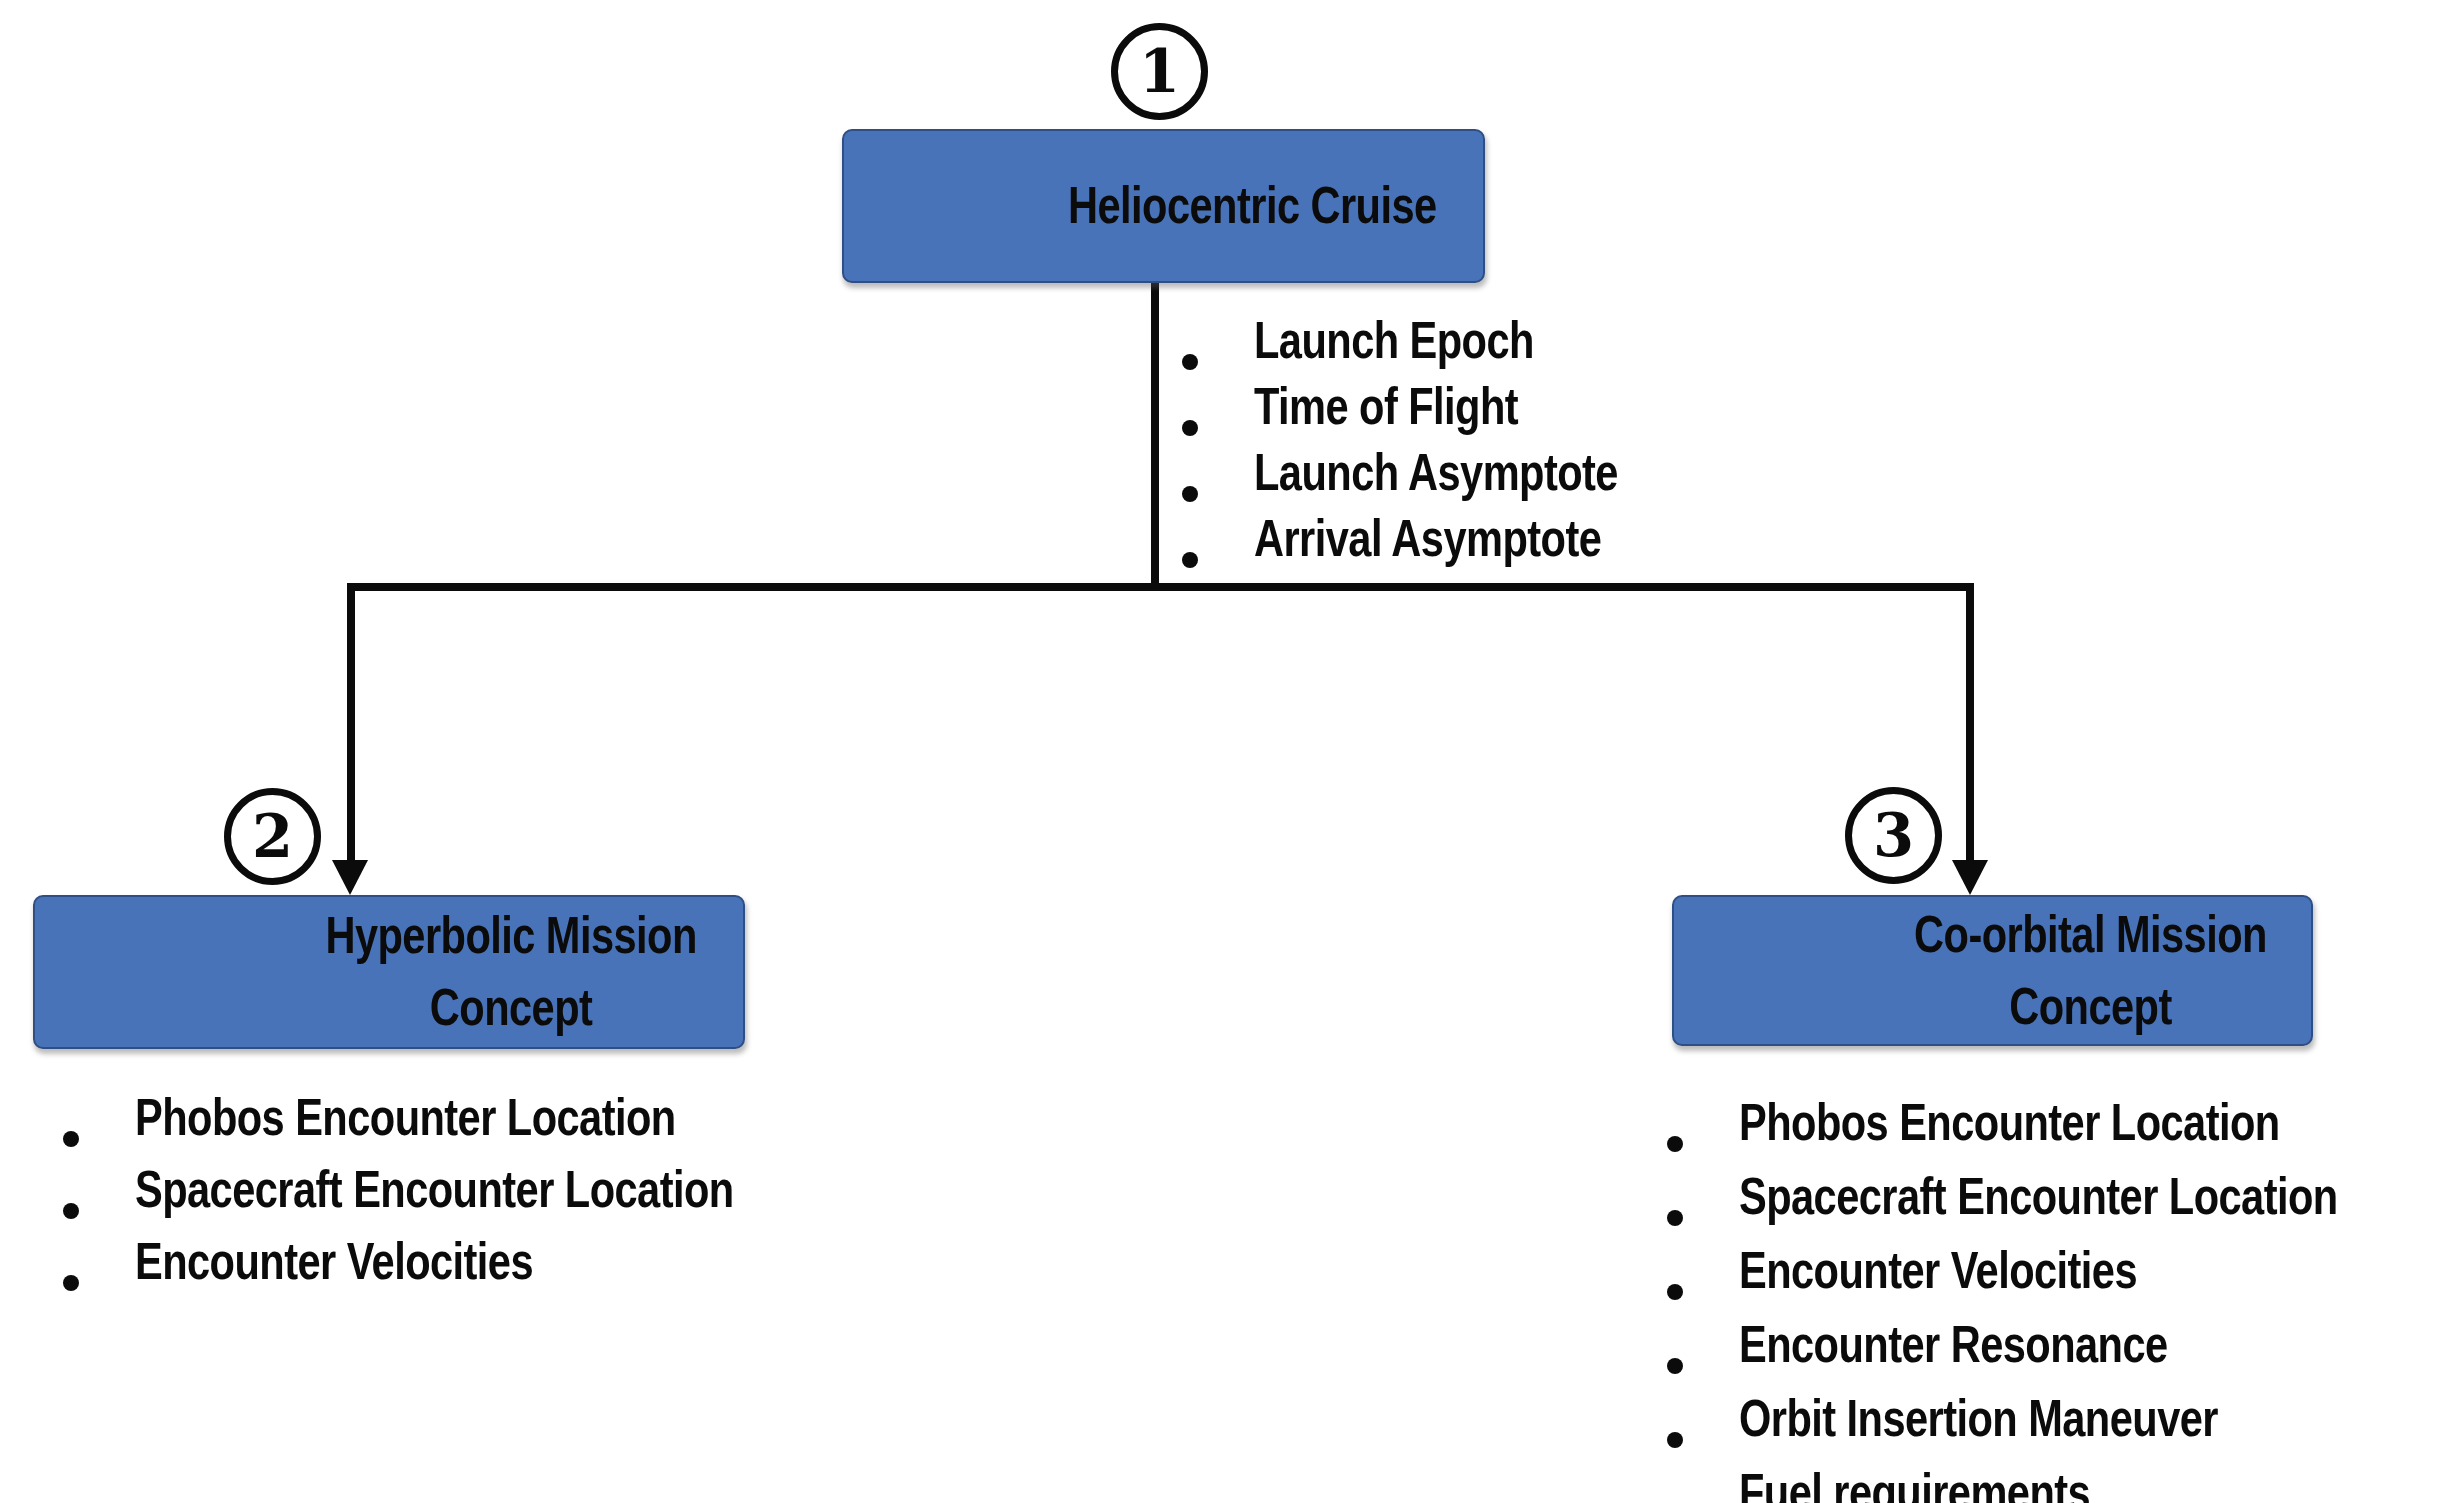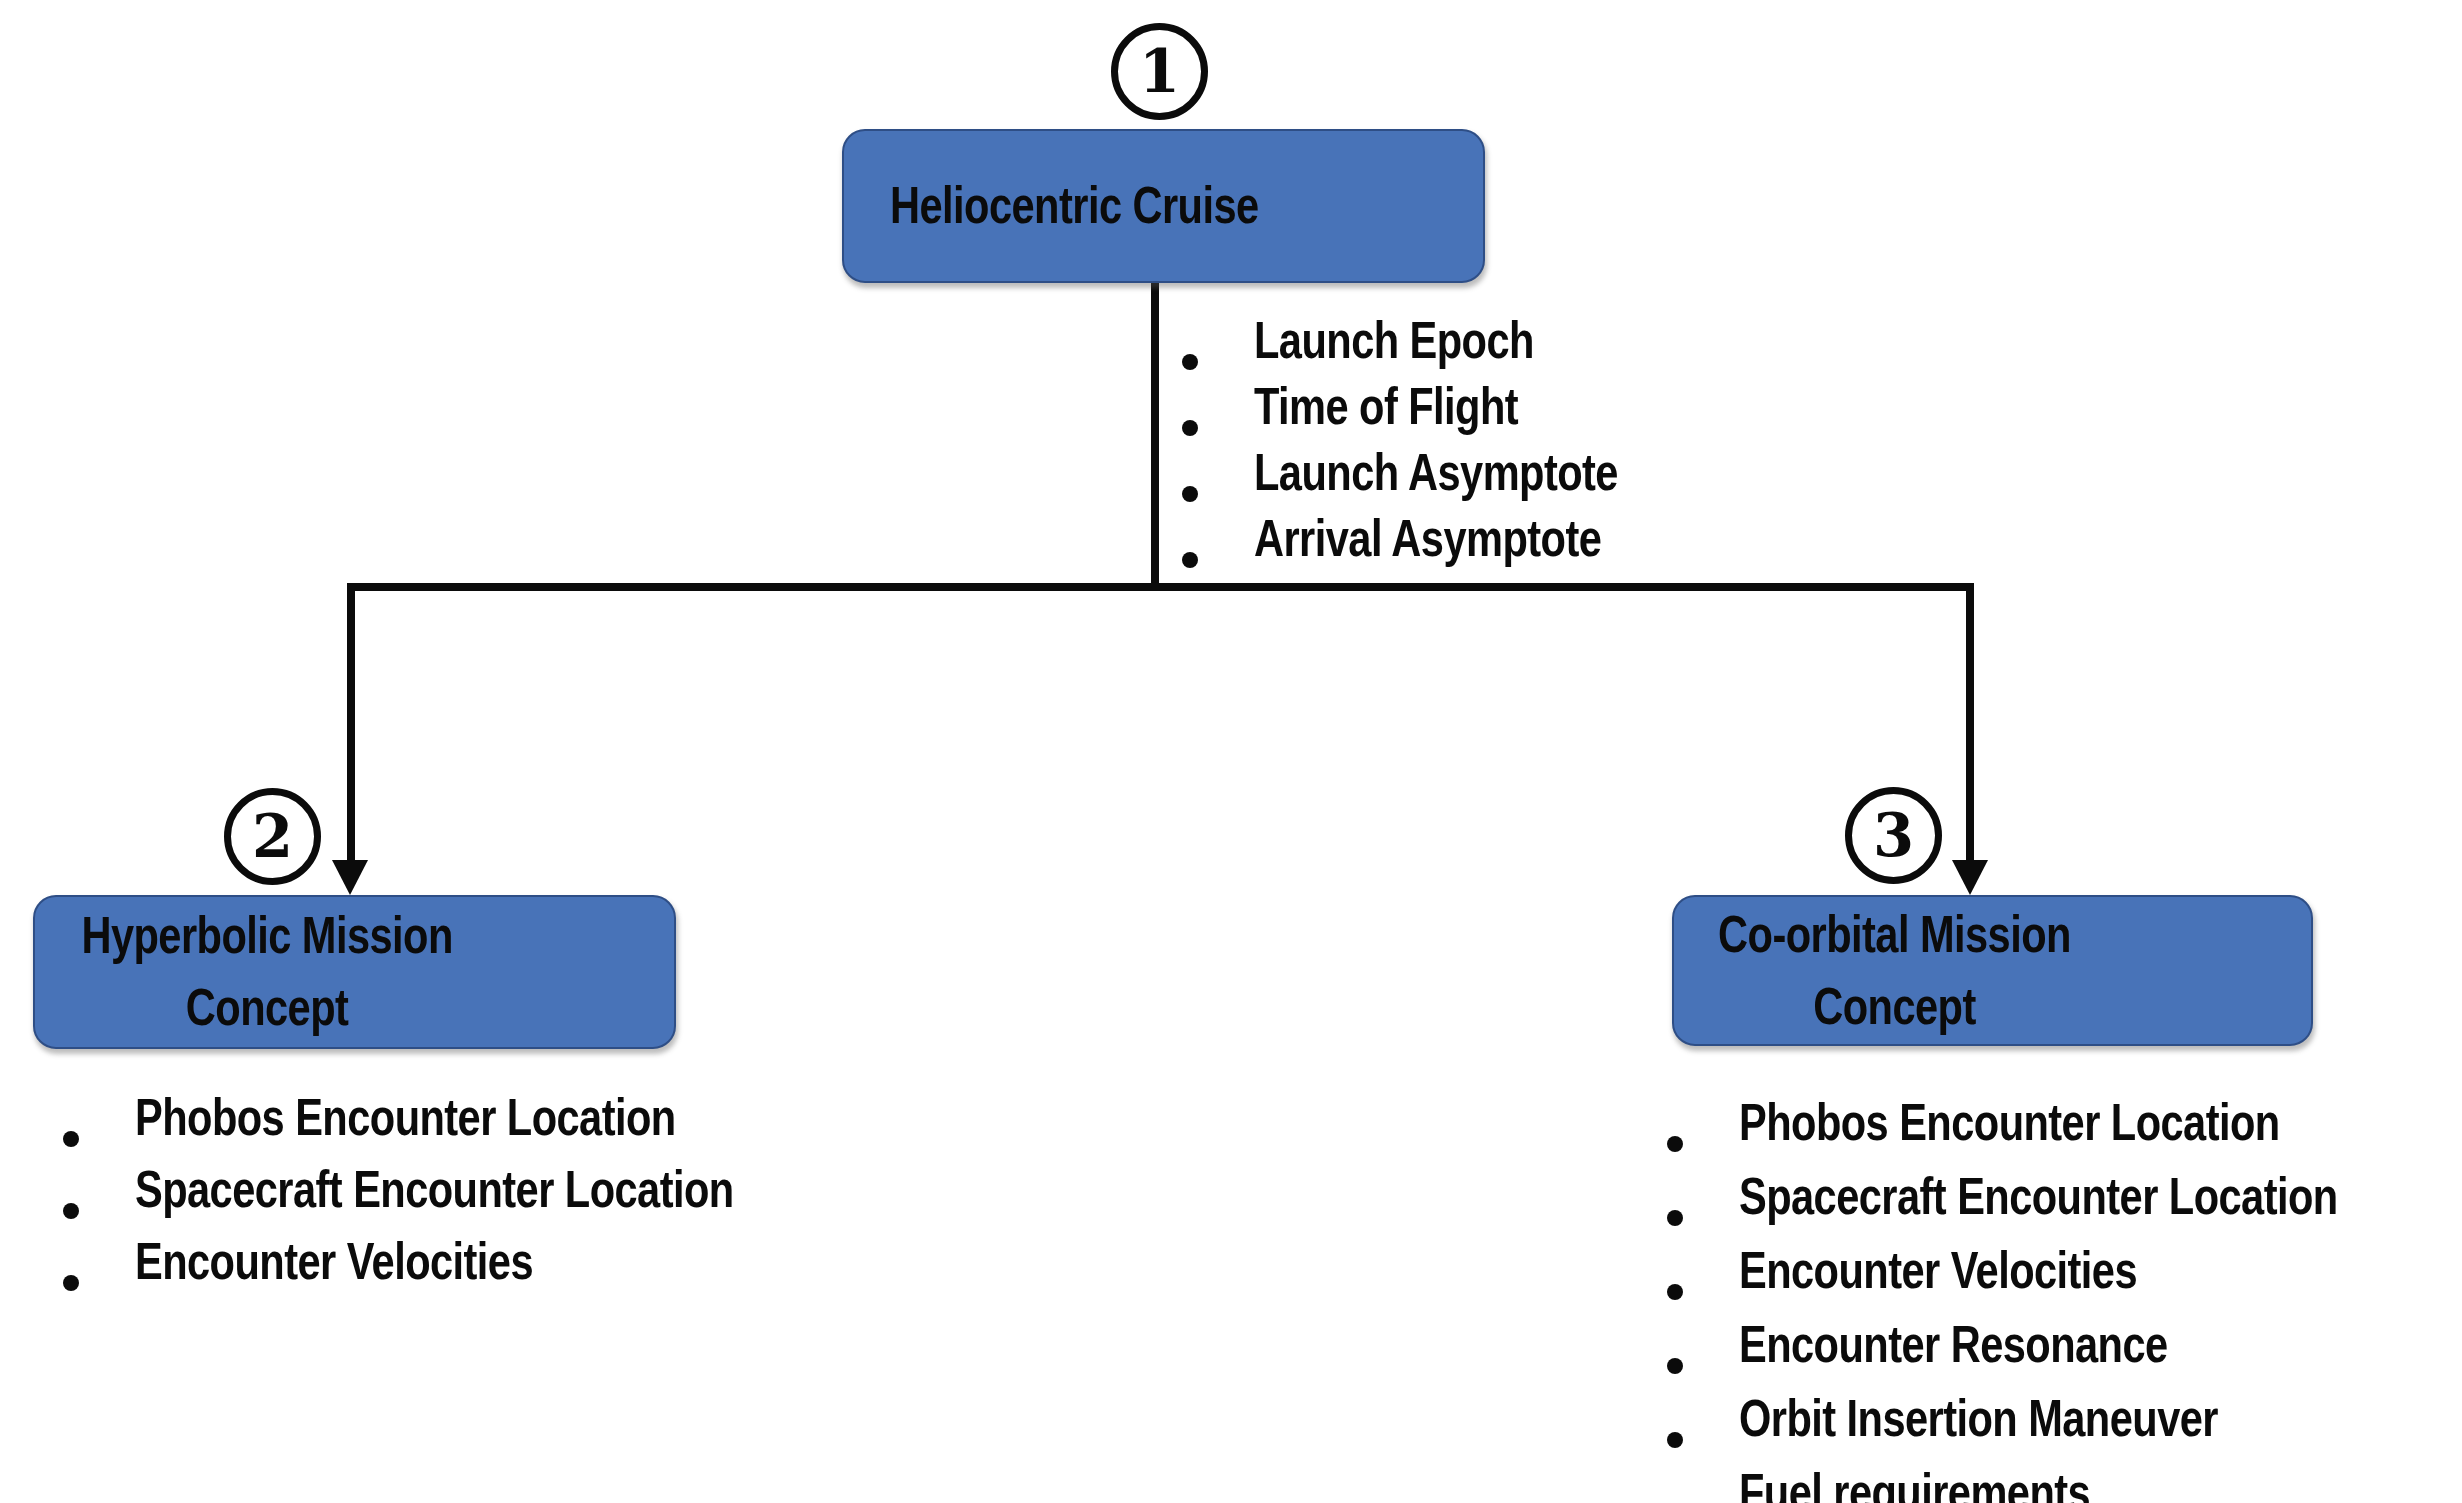--- a/index.html
+++ b/index.html
@@ -32,32 +32,32 @@
     border-top: 35px solid var(--line);
   }
   #left-arrowhead  { left: 332px;  top: 860px; }
   #right-arrowhead { left: 1952px; top: 860px; }
 
   
   .node {
     position: absolute;
     background: var(--node-fill);
     border: 2.7px solid var(--node-border);
-    border-radius: 23px;
-    display: flex; align-items: center; justify-content: flex-start;
+    border-radius: 10px;
+    display: flex; align-items: center; justify-content: flex-end;
     box-shadow: 1.4px 4.1px 4.8px rgba(90, 90, 90, 0.4);
   }
   .node .node-label {
     font-size: 52px; font-weight: 700; color: var(--text);
     line-height: 1.38; text-align: center;
     white-space: pre-line; letter-spacing: -0.7px;
     transform: scaleX(0.8); transform-origin: 50% 50%;
   }
   #heliocentric-node { left: 842px; top: 129px;  width: 643px; height: 154px; }
-  #hyperbolic-node   { left: 33px;   top: 895px; width: 643px; height: 154px; }
+  #hyperbolic-node   { left: 33px;   top: 895px; width: 712px; height: 154px; }
   #coorbital-node    { left: 1644px; top: 895px; width: 641px; height: 151px; margin-left: 28px; }
 
   
   .badge {
     position: absolute; width: 97px; height: 97px;
     border: 7.5px solid var(--line); border-radius: 50%;
     background: var(--background);
     display: flex; align-items: center; justify-content: center;
     font-family: "DejaVu Serif", "Liberation Serif", serif;
     font-size: 59px; font-weight: 700; color: var(--text);

